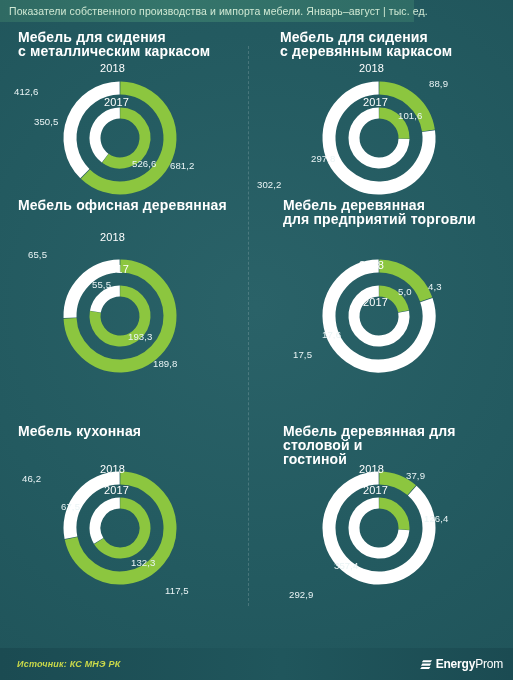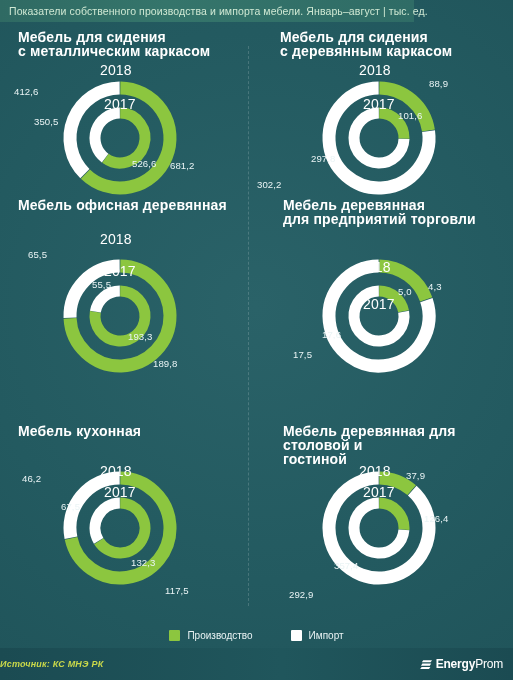--- a/index.html
+++ b/index.html
@@ -36,40 +36,40 @@
   .chart{position:absolute;}
   .chart-title{
     font-size:14px;font-weight:bold;color:#ffffff;
     line-height:14px;white-space:pre-line;letter-spacing:.15px;
   }
   .donut-svg{display:block;overflow:visible;}
   .lbl{
     position:absolute;font-size:9.6px;color:#eaf4f5;white-space:nowrap;
     letter-spacing:.1px;
   }
-  .lbl.year{color:#ffffff;font-size:14px;}
+  .lbl.year{color:#ffffff;font-size:11px;}
   
   .legend{
     position:absolute;left:0;top:624px;width:513px;height:22px;
     display:flex;align-items:center;justify-content:center;gap:38px;
   }
   .legend-item{display:flex;align-items:center;gap:7px;}
   .swatch{width:11px;height:11px;display:block;border-radius:1px;}
   .swatch.prod{background:#8cc63f;}
   .swatch.imp{background:#ffffff;}
   .legend-label{font-size:10px;color:#e9f3f4;}
   
   .footer{
     position:absolute;left:0;bottom:0;width:513px;height:32px;
     background:linear-gradient(90deg,#1b4b52 0%,#20565c 55%,#1b4b52 100%);
     display:flex;align-items:center;
   }
   .source{
     font-size:9px;color:#c9d84a;font-style:italic;font-weight:bold;
-    padding-left:0;letter-spacing:.2px;text-align:center;
+    padding-left:17px;letter-spacing:.2px;text-align:center;
   }
   .logo{
     position:absolute;right:10px;top:50%;transform:translateY(-50%);
     display:flex;align-items:center;gap:3px;
   }
   .logo-mark{
     width:13px;height:13px;position:relative;display:block;
   }
   .logo-text{font-size:12px;color:#ffffff;font-weight:bold;letter-spacing:-.2px;}
   .logo-text .thin{font-weight:normal;}
@@ -199,30 +199,20 @@
         </svg>
         <div class="lbl" style="left: 406px; top: 470px;">37,9</div>
         <div class="lbl year" style="left: 359px; top: 463px;">2018</div>
         <div class="lbl" style="left: 289px; top: 589px;">292,9</div>
         <div class="lbl" style="left: 424px; top: 513px;">126,4</div>
         <div class="lbl year" style="left: 363px; top: 484px;">2017</div>
         <div class="lbl" style="left: 334px; top: 560px;">357,4</div>
       </div>
     </div>
 
-  <div class="legend">
-    <div class="legend-item">
-      <span class="swatch prod"></span>
-      <span class="legend-label">Производство</span>
-    </div>
-    <div class="legend-item">
-      <span class="swatch imp"></span>
-      <span class="legend-label">Импорт</span>
-    </div>
-  </div>
 
   <div class="footer">
     <div class="source">Источник: КС МНЭ РК</div>
     <div class="logo">
       <span class="logo-mark">
         <svg width="13" height="13" viewBox="0 0 13 13" aria-hidden="true">
           <path d="M3.2 1.2 H12 L10.6 3.3 H1.8 Z" fill="#ffffff"></path>
           <path d="M2.4 4.6 H11.2 L9.8 6.7 H1.0 Z" fill="#ffffff"></path>
           <path d="M1.6 8.0 H10.4 L9.0 10.1 H0.2 Z" fill="#ffffff"></path>
         </svg>

